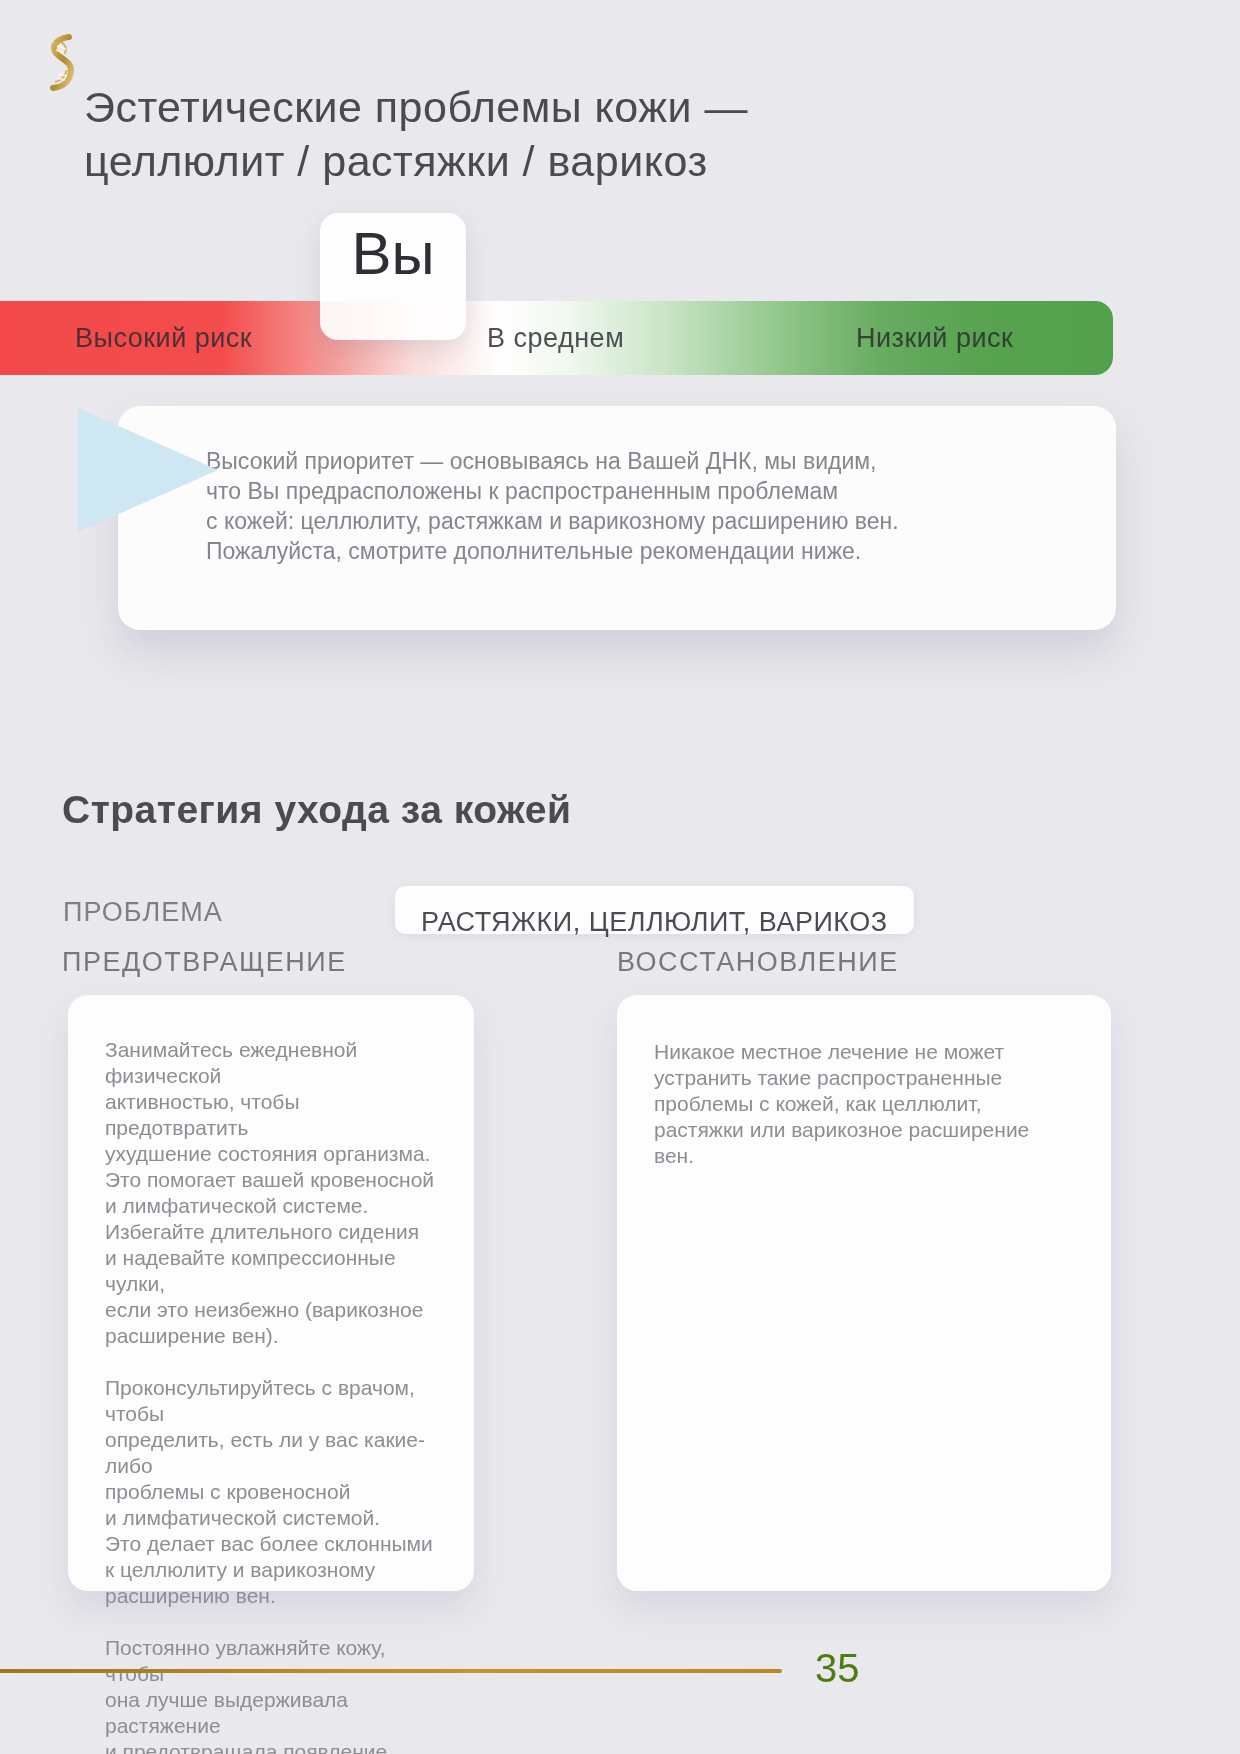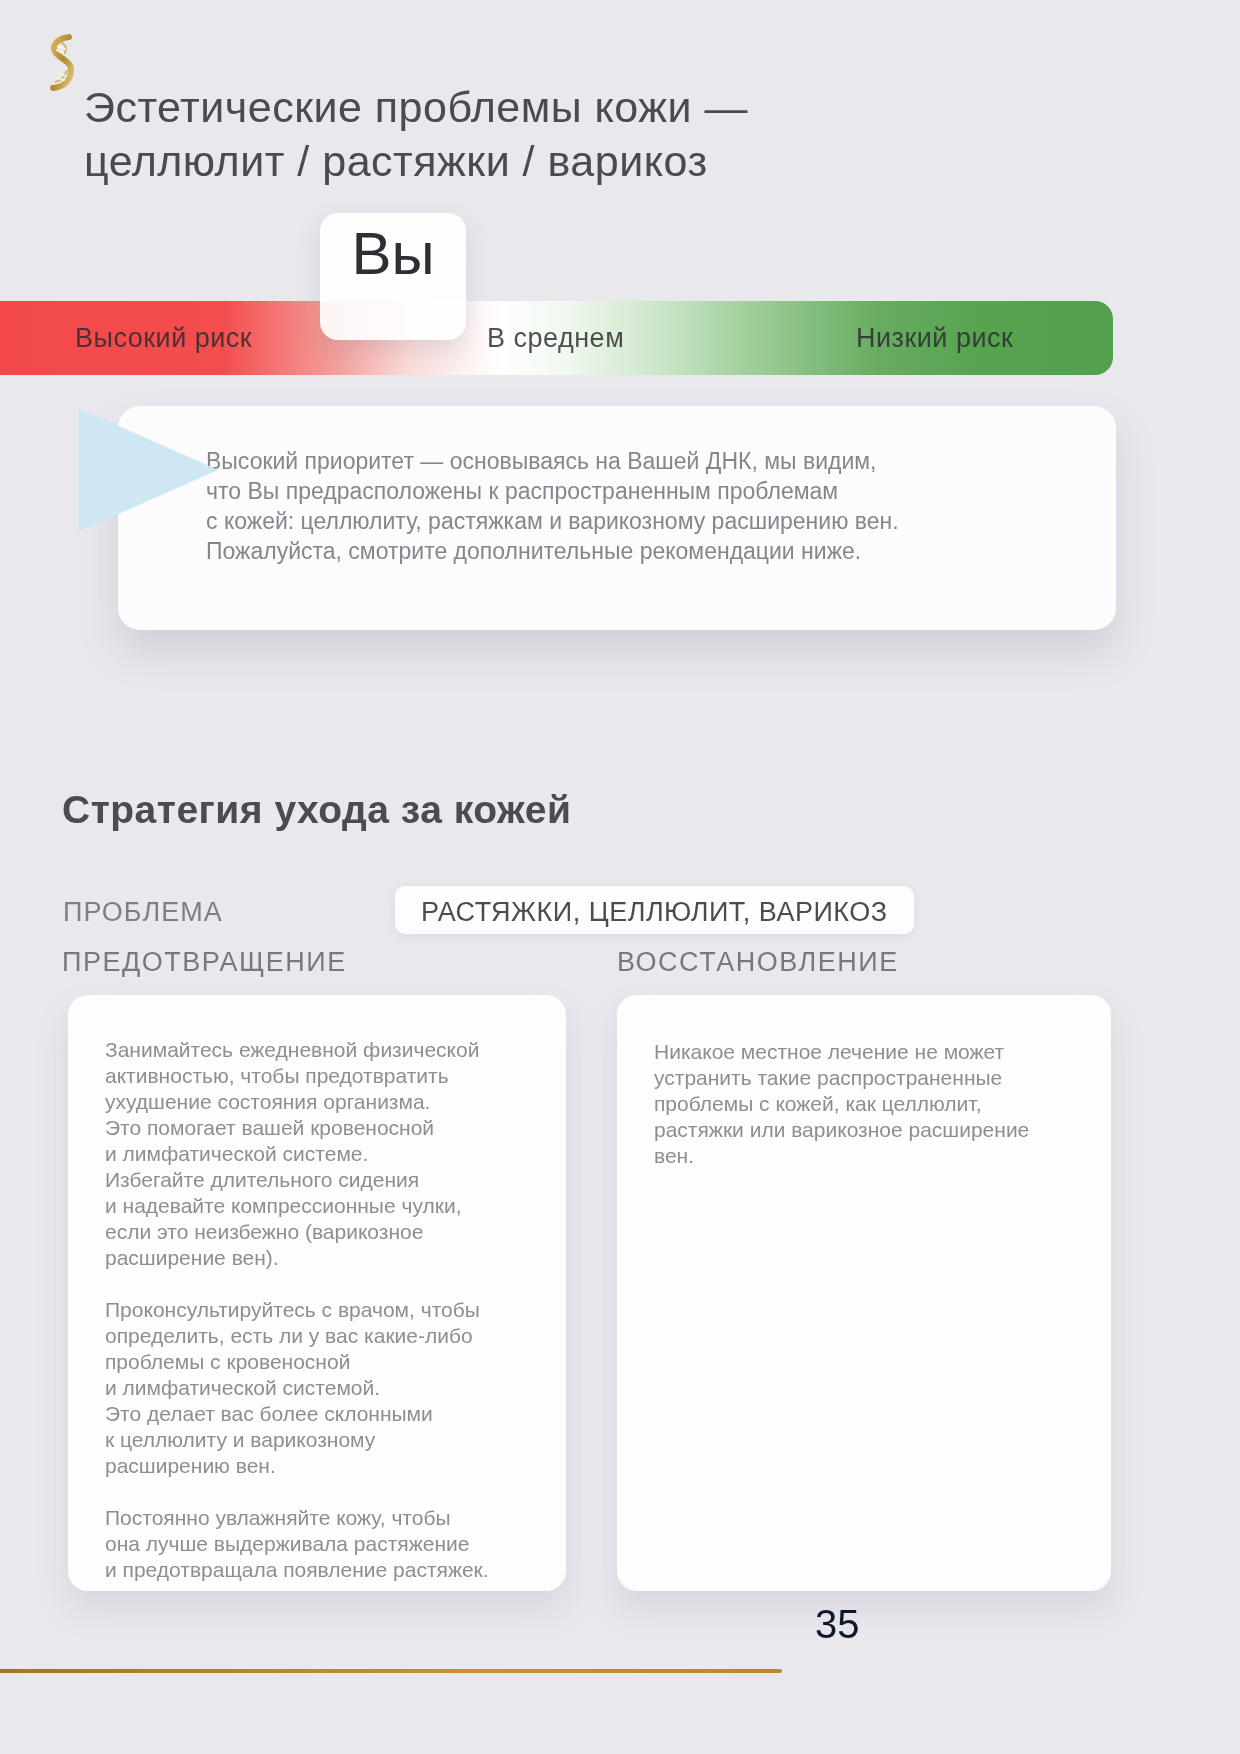--- a/index.html
+++ b/index.html
@@ -79,54 +79,54 @@
     font-size:39px; font-weight:700; color:#4b4b52; letter-spacing:0.5px;
   }
   .problem-label {
     position:absolute; left:63px; top:897px;
     font-size:27px; font-weight:300; color:#7e7e87; letter-spacing:1px;
   }
   .problem-badge {
     position:absolute; left:395px; top:886px; height:48px;
     background:#fdfdfe; border-radius:10px;
     box-shadow:0 2px 8px rgba(140,140,165,0.15);
-    padding:2px 26px; line-height:48px;
+    padding:12px 26px; line-height:48px;
     font-size:27px; font-weight:300; color:#4b4b52; letter-spacing:0.5px;
     white-space:nowrap;
   }
   .col-label {
     position:absolute; top:947px;
     font-size:27px; font-weight:300; color:#77777f; letter-spacing:1.5px;
     white-space:nowrap;
   }
   .col-label.prevention { left:62px; }
   .col-label.recovery { left:617px; }
 
   .strategy-card {
     position:absolute; top:995px; height:596px;
     background:#fdfdfe; border-radius:20px;
     box-shadow:0 18px 32px rgba(138,138,165,0.18);
     padding:42px 28px 0 37px;
   }
-  .strategy-card.left { left:68px; width:498px; }
+  .strategy-card.left { left:68px; width:406px; }
   .strategy-card.right { left:617px; width:494px; padding-top:44px; }
   .strategy-card p {
     font-size:21px; line-height:26px; color:#8d8d94;
     white-space:pre-line; margin-bottom:26px;
   }
 
   
   .footer-line {
     position:absolute; left:0; top:1669px; width:782px; height:4px;
     background:linear-gradient(90deg,#9d7a19,#c3952a 60%,#b8891e);
     border-radius:0 2px 2px 0;
   }
   .footer-page-number {
-    position:absolute; left:815px; top:1602px;
-    font-size:40px; font-weight:300; color:#0f172a;
+    position:absolute; left:815px; top:1646px;
+    font-size:40px; font-weight:300; color:#4d7c0f;
   }
 </style>
 </head>
 <body>
 
 <div class="logo">
   <svg width="36" height="58" viewBox="0 0 36 58">
     <defs>
       <linearGradient id="gold" x1="0" y1="0" x2="1" y2="1">
         <stop offset="0" stop-color="#d9b75e"></stop>

